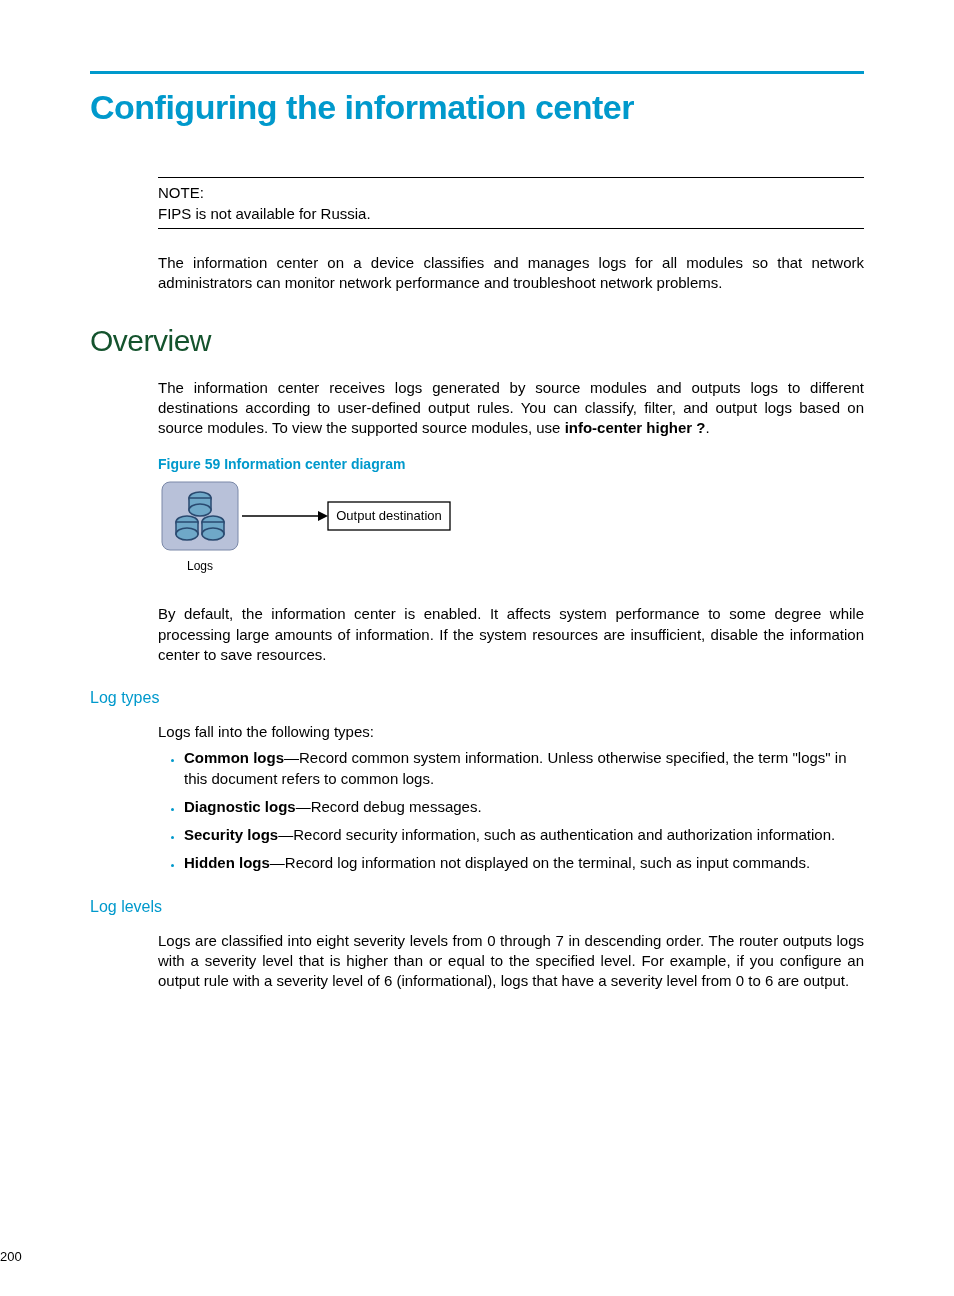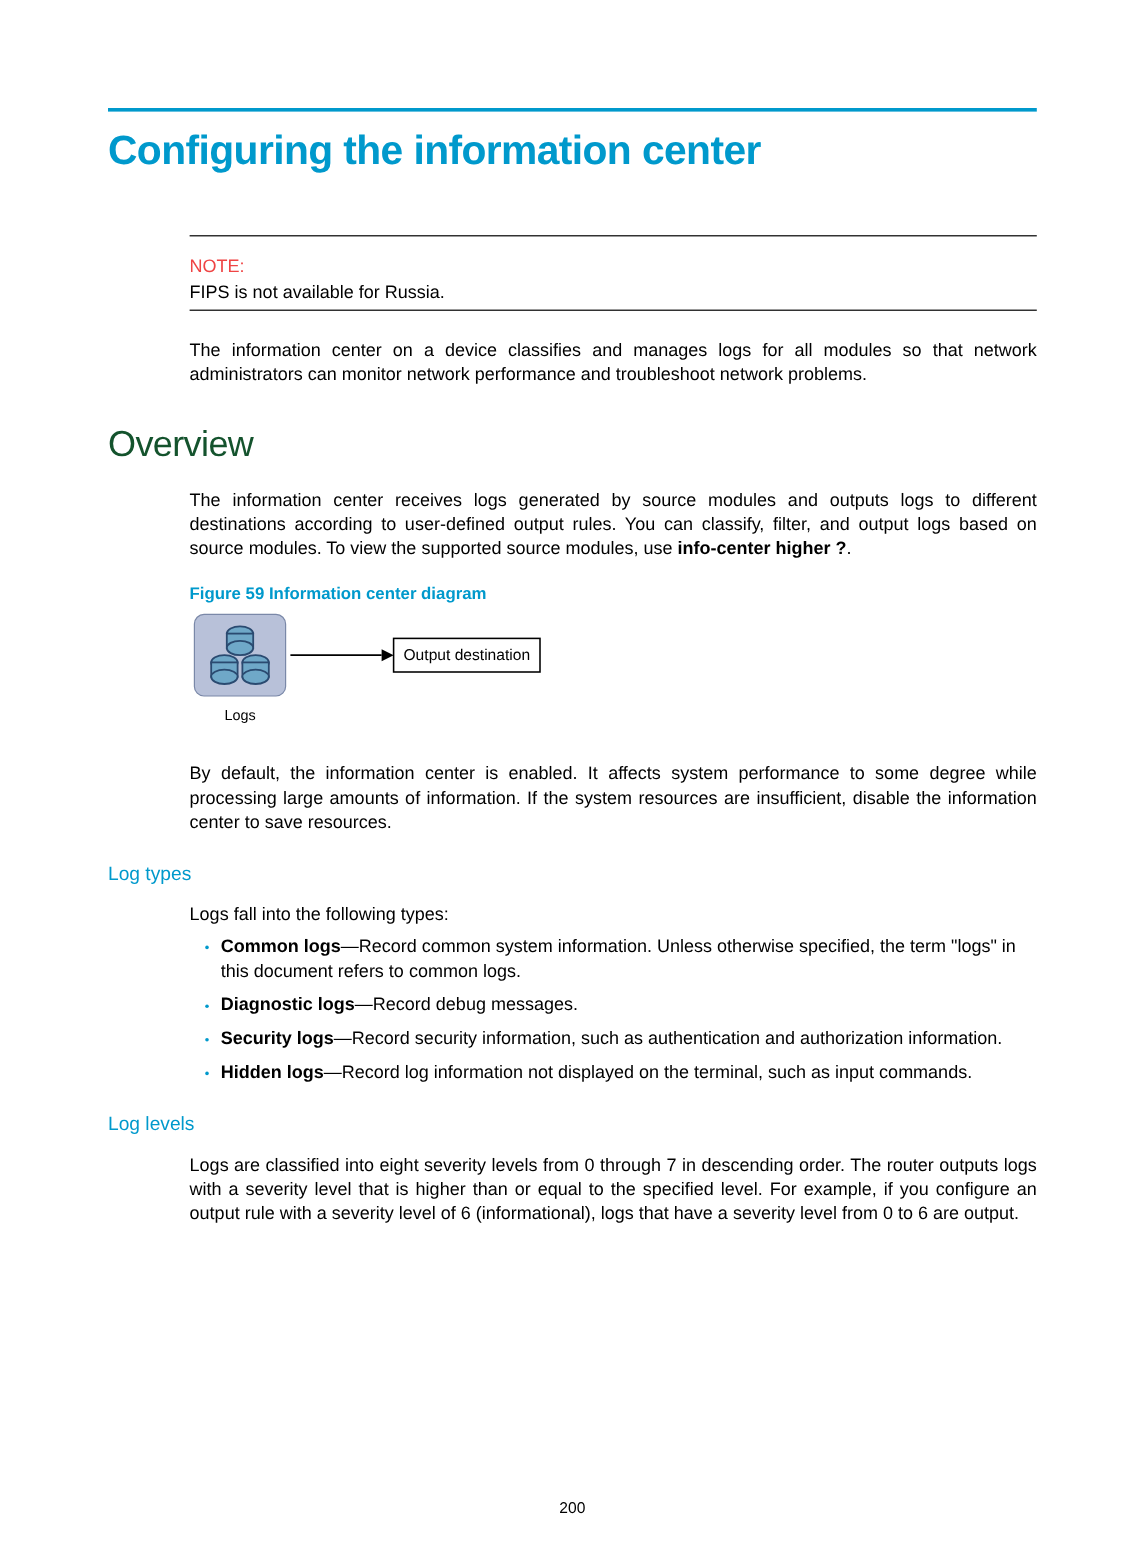--- a/index.html
+++ b/index.html
@@ -7,21 +7,21 @@
     margin: 0;
     padding: 0;
     background: #fff;
     font-family: Arial, Helvetica, sans-serif;
     color: #000;
   }
   .page {
     width: 954px;
     height: 1296px;
     position: relative;
-    padding: 90px 90px 40px 90px;
+    padding: 71px 90px 40px 90px;
   }
   .top-rule {
     border-top: 3px solid #0099cc;
     margin-bottom: 14px;
   }
   h1.title {
     color: #0099cc;
     font-size: 34px;
     font-weight: bold;
     font-family: Arial, Helvetica, sans-serif;
@@ -30,23 +30,23 @@
     letter-spacing: -0.5px;
   }
   .note-box {
     margin-left: 68px;
     margin-bottom: 24px;
   }
   .note-rule-top, .note-rule-bot {
     border-top: 1px solid #000;
   }
   .note-label {
-    color: #ef4444;
+    color: #000000;
     font-size: 15px;
-    margin: 17px 0 4px 0;
+    margin: 6px 0 4px 0;
   }
   .note-text {
     font-size: 15px;
     margin: 2px 0 6px 0;
   }
   .para {
     margin-left: 68px;
     font-size: 15px;
     line-height: 1.35;
     margin-bottom: 18px;
@@ -88,21 +88,20 @@
   }
   ul.bullets li::marker {
     color: #0099cc;
     font-size: 11px;
   }
   .page-num {
     position: absolute;
     bottom: 32px;
     left: 0;
     right: 0;
-    text-align: center;
     font-size: 13px;
   }
   strong { font-weight: bold; }
 </style>
 </head>
 <body>
 
 <div class="page">
 
   <div class="top-rule"></div>

